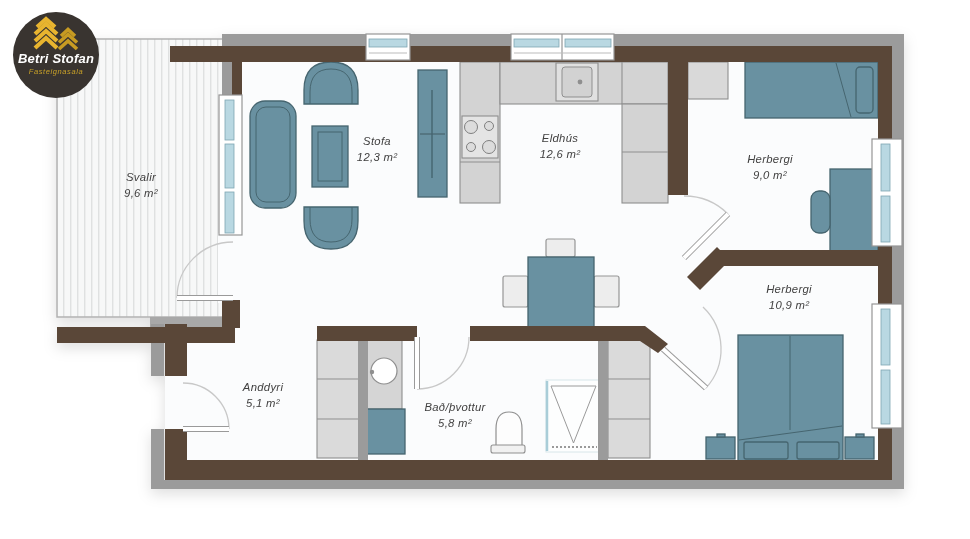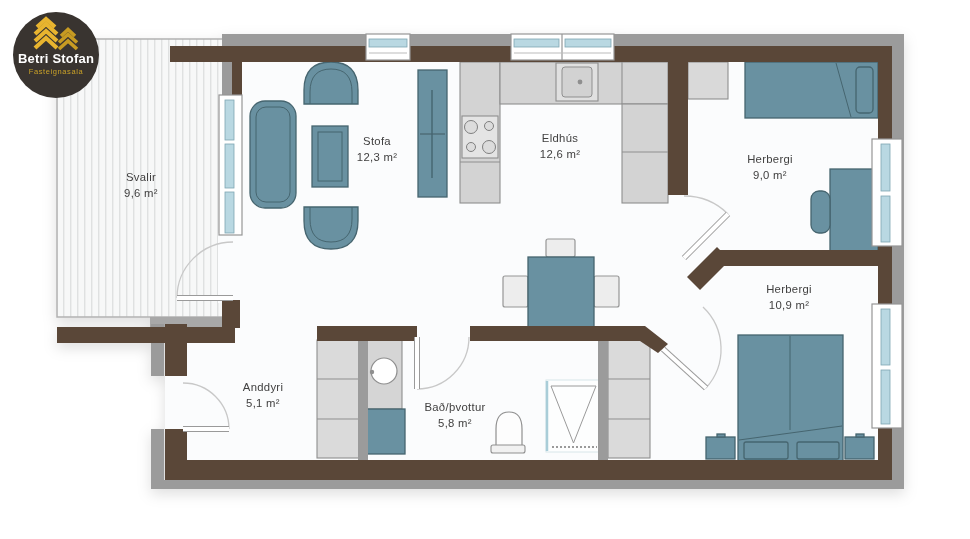--- a/index.html
+++ b/index.html
@@ -1,17 +1,17 @@
 <!DOCTYPE html>
 <html><head>
 <meta charset="utf-8">
 <style>
   html,body{margin:0;padding:0;background:#ffffff;}
   .stage{position:relative;width:970px;height:539px;background:#ffffff;overflow:hidden;
-         font-family:"Liberation Sans", sans-serif;}
+         font-family:"Liberation Sans", sans-serif;font-style:italic;}
   svg{display:block;}
   .room-name,.room-area{font-family:"Liberation Sans", sans-serif;font-size:11.3px;
          fill:#414040;letter-spacing:.3px;}
   .logo-title{font-family:"Liberation Sans", sans-serif;font-size:13px;font-weight:bold;
          fill:#ffffff;letter-spacing:.2px;}
   .logo-sub{font-family:"Liberation Sans", sans-serif;font-size:7.5px;fill:#c9a128;
          letter-spacing:.6px;}
 </style>
 </head>
 <body>

